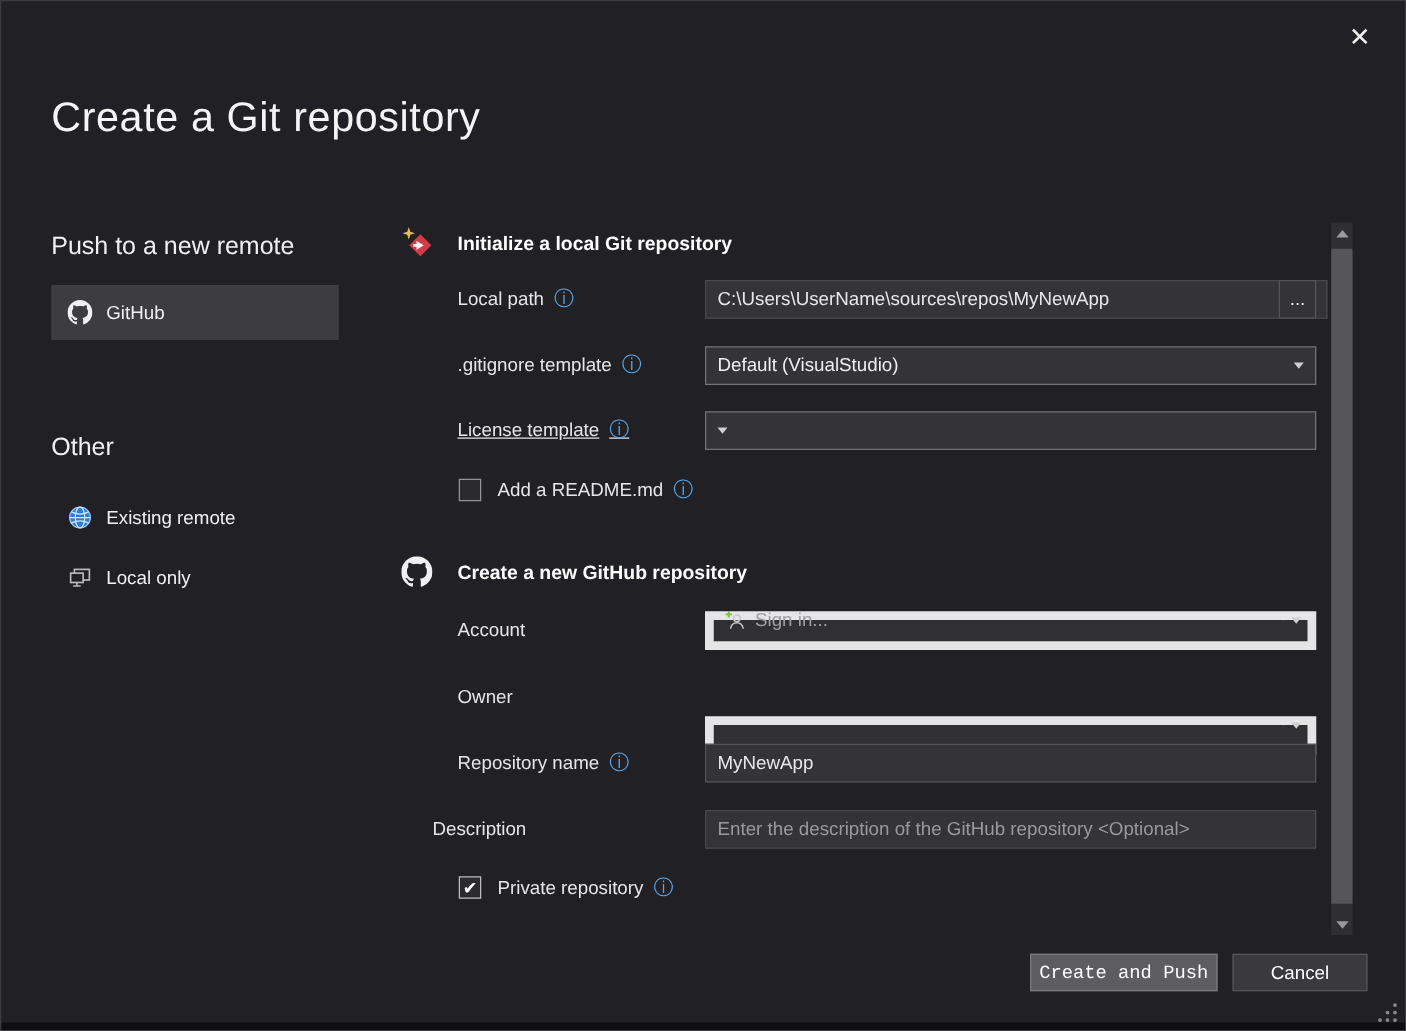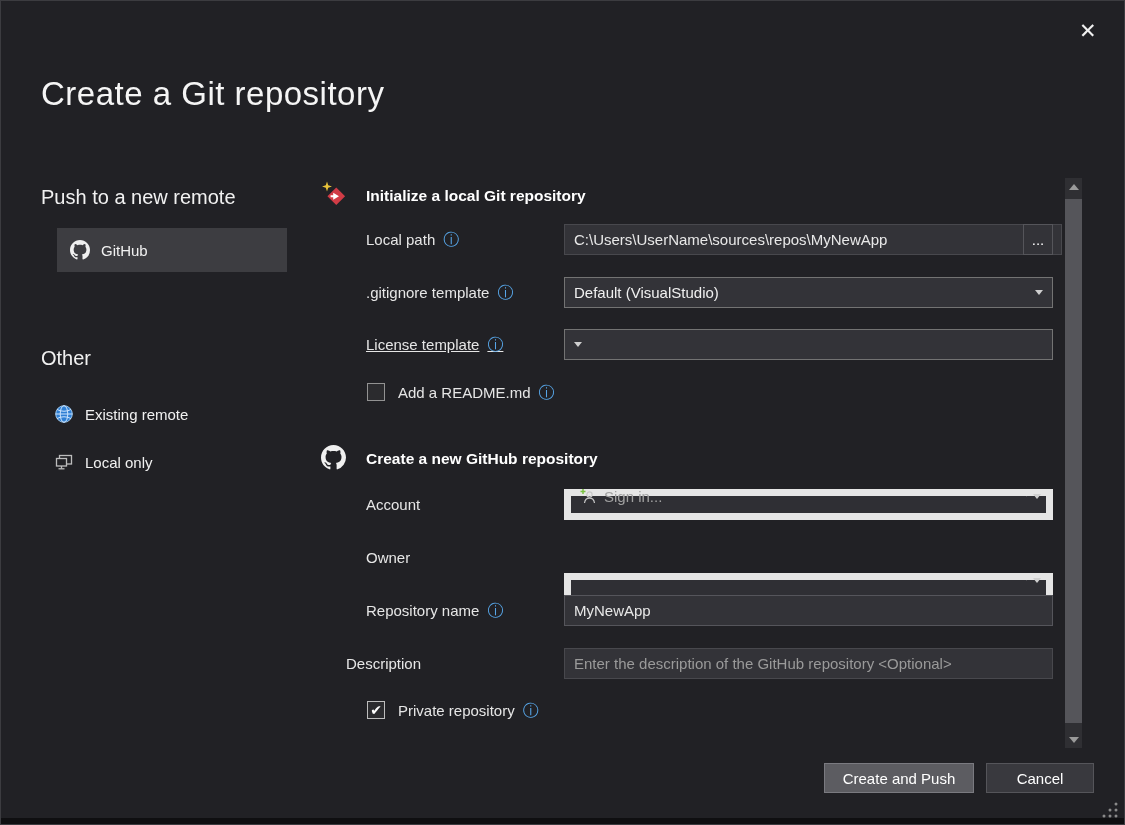--- a/index.html
+++ b/index.html
@@ -55,21 +55,21 @@
 
 <div class="dialog">
 
   <div class="abs close-btn" style="left:1078px;top:19px;">
     <span>✕</span>
   </div>
   <div class="abs title" style="left:40px;top:74px;">Create a Git repository</div>
 
   <div class="abs side-heading" style="left:40px;top:185px;">Push to a new remote</div>
 
-  <div class="abs side-item selected" style="left:56px;top:227px;">
+  <div class="abs side-item selected" style="left:40px;top:227px;">
     <span style="display:flex;">
       <svg width="20" height="20" viewBox="0 0 16 16">
           <path fill="#f0f0f0" d="M8 0C3.58 0 0 3.58 0 8c0 3.54 2.29 6.53 5.47 7.59.4.07.55-.17.55-.38 0-.19-.01-.82-.01-1.49-2.01.37-2.53-.49-2.69-.94-.09-.23-.48-.94-.82-1.13-.28-.15-.68-.52-.01-.53.63-.01 1.08.58 1.23.82.72 1.21 1.87.87 2.33.66.07-.52.28-.87.51-1.07-1.78-.2-3.64-.89-3.64-3.95 0-.87.31-1.59.82-2.15-.08-.2-.36-1.02.08-2.12 0 0 .67-.21 2.2.82.64-.18 1.32-.27 2-.27s1.36.09 2 .27c1.53-1.04 2.2-.82 2.2-.82.44 1.1.16 1.92.08 2.12.51.56.82 1.27.82 2.15 0 3.07-1.87 3.75-3.65 3.95.29.25.54.73.54 1.48 0 1.07-.01 1.93-.01 2.2 0 .21.15.46.55.38A8.01 8.01 0 0 0 16 8c0-4.42-3.58-8-8-8z"></path>
         </svg>
     </span>
     <span>GitHub</span>
   </div>
 
 
   <div class="abs side-heading" style="left:40px;top:346px;">Other</div>
@@ -196,21 +196,21 @@
   <div class="abs scrollbar" style="left:1064px;top:177px;height:570px;">
     <span class="scroll-arrow" style="top:0;">
       <span class="tri-up"></span>
     </span>
     <span class="scroll-thumb" style="top:21px;height:524px;"></span>
     <span class="scroll-arrow" style="bottom:0;">
       <span class="tri-down"></span>
     </span>
   </div>
 
-  <div class="abs btn btn-primary" style="left:823px;top:762px;width:150px;">
+  <div class="abs btn btn-primary" style="left:823px;top:762px;width:150px;font-family:Liberation Mono, monospace;">
     <span>Create and Push</span>
   </div>
   <div class="abs btn btn-secondary" style="left:985px;top:762px;width:108px;">
     <span>Cancel</span>
   </div>
 
   <span class="abs" style="left:1100px;top:800px;display:flex;">
     <svg width="18" height="18" viewBox="0 0 18 18">
       <circle cx="15" cy="3" r="1.5" fill="#8a8a8a"></circle>
       <circle cx="9" cy="9" r="1.5" fill="#8a8a8a"></circle>

